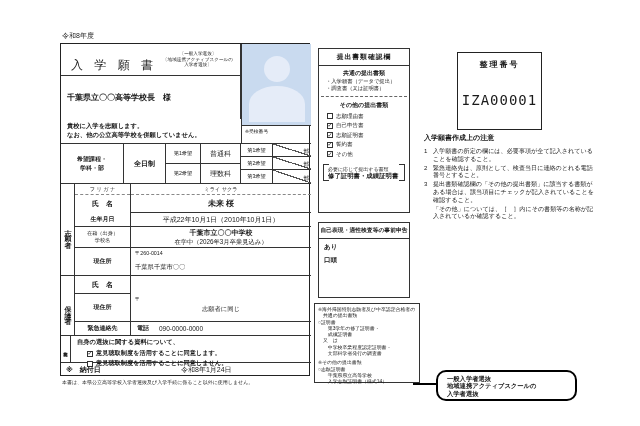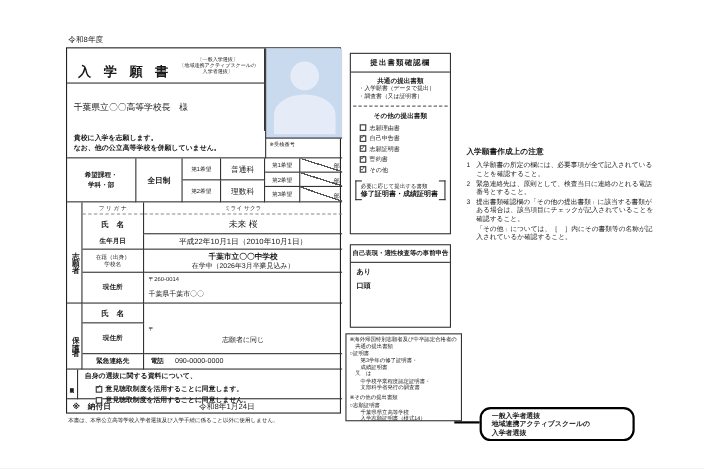--- a/index.html
+++ b/index.html
@@ -13,23 +13,23 @@
   .doc-title { left:56px; top:5px; font-size:15px; font-weight:bold; letter-spacing:1px; }
   .year { left:62px; top:31px; font-size:7px; }
 
   
   #form { left:60px; top:43px; width:250px; height:333px; border:1.5px solid #222; }
   .cell { position:absolute; border:0 solid #333; }
   .bR { border-right-width:1px; } .bB { border-bottom-width:1px; }
   .bL { border-left-width:1px; }
   .ctr { display:flex; align-items:center; justify-content:center; text-align:center; }
 
-  .form-title { font-size:12px; font-weight:bold; letter-spacing:4px; white-space:nowrap;margin-top:11px; }
+  .form-title { font-size:12px; font-weight:normal; letter-spacing:4px; white-space:nowrap;margin-top:11px; }
   .form-sub { font-size:4.6px; line-height:5.6px; text-align:center; }
-  .addressee { font-size:8px; font-weight:normal; padding-left:6px; display:flex; align-items:center; }
+  .addressee { font-size:8px; font-weight:bold; padding-left:6px; display:flex; align-items:center; }
   .pledge { font-size:6.3px; font-weight:600; line-height:8.5px; padding:3px 0 0 6px; }
   .examno { font-size:4.8px; padding:2px 0 0 3px; }
 
   .photo { background:#c9daef; overflow:hidden; }
   .photo .head { position:absolute; left:22px; top:12px; width:26px; height:26px; border-radius:50%; background:#e5ecf8; }
   .photo .shoulders { position:absolute; left:7px; top:42px; width:56px; height:36px; border-radius:50% 50% 0 0; background:#e5ecf8; }
 
   .lbl { font-size:6px; font-weight:600; }
   .val { font-size:7px; }
   .small { font-size:5.2px; }
@@ -139,21 +139,21 @@
       </div>
 
     <div class="cell bR bB vlabel" style="left:0;top:140px;width:14px;height:92px;">志願者</div>
 
     <div class="cell bR" style="left:14px;top:140px;width:56px;height:29px;">
       <div class="ctr small dashedB" style="height:11px;">フ リ ガ ナ</div>
       <div class="ctr lbl" style="height:17px;font-size:7px;">氏　名</div>
     </div>
     <div class="cell bB" style="left:70px;top:140px;width:180px;height:29px;">
       <div class="ctr small dashedB" style="height:11px;">ミライ サクラ</div>
-      <div class="ctr" style="height:17px;font-size:8px;font-weight:400;">未来 桜</div>
+      <div class="ctr" style="height:17px;font-size:8px;font-weight:700;">未来 桜</div>
     </div>
 
     <div class="cell bR bB ctr lbl" style="left:14px;top:169px;width:56px;height:14px;">生年月日</div>
     <div class="cell bB ctr val" style="left:70px;top:169px;width:180px;height:14px;">平成22年10月1日（2010年10月1日）</div>
 
     <div class="cell bR bB ctr" style="left:14px;top:183px;width:56px;height:21px;flex-direction:column;">
       <div class="small">在籍（出身）</div>
       <div class="small">学校名</div>
     </div>
     <div class="cell bB ctr" style="left:70px;top:183px;width:180px;height:21px;flex-direction:column;">
@@ -251,20 +251,24 @@
     <div>　　成績証明書</div>
     <div>　又　は</div>
     <div>　　中学校卒業程度認定証明書・</div>
     <div>　　文部科学省発行の調査書</div>
     <div class="gap">※その他の提出書類</div>
     <div>○志願証明書</div>
     <div>　　千葉県県立高等学校</div>
     <div>　　入学志願証明書（様式14）</div>
   </div>
 
+  <div class="abs" id="seiri">
+    <div class="s-lbl">整理番号</div>
+    <div class="s-val">IZA00001</div>
+  </div>
 
   <div class="abs" id="notes">
     <div class="n-title">入学願書作成上の注意</div>
     <div class="n-item">
       <span class="n-num">1</span>
       <span class="n-txt">入学願書の所定の欄には、必要事項が全て記入されていることを確認すること。</span>
     </div>
     <div class="n-item">
       <span class="n-num">2</span>
       <span class="n-txt">緊急連絡先は、原則として、検査当日に連絡のとれる電話番号とすること。</span>

